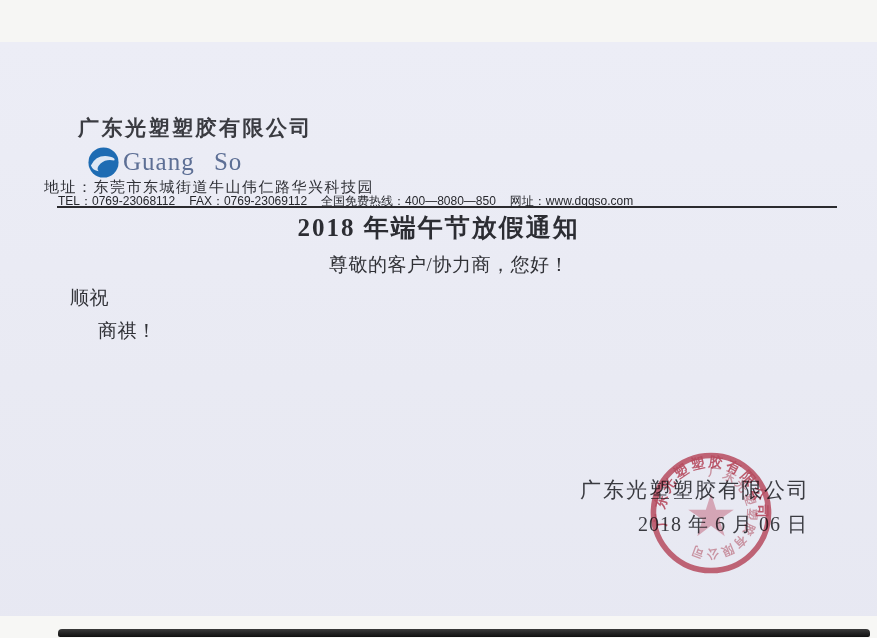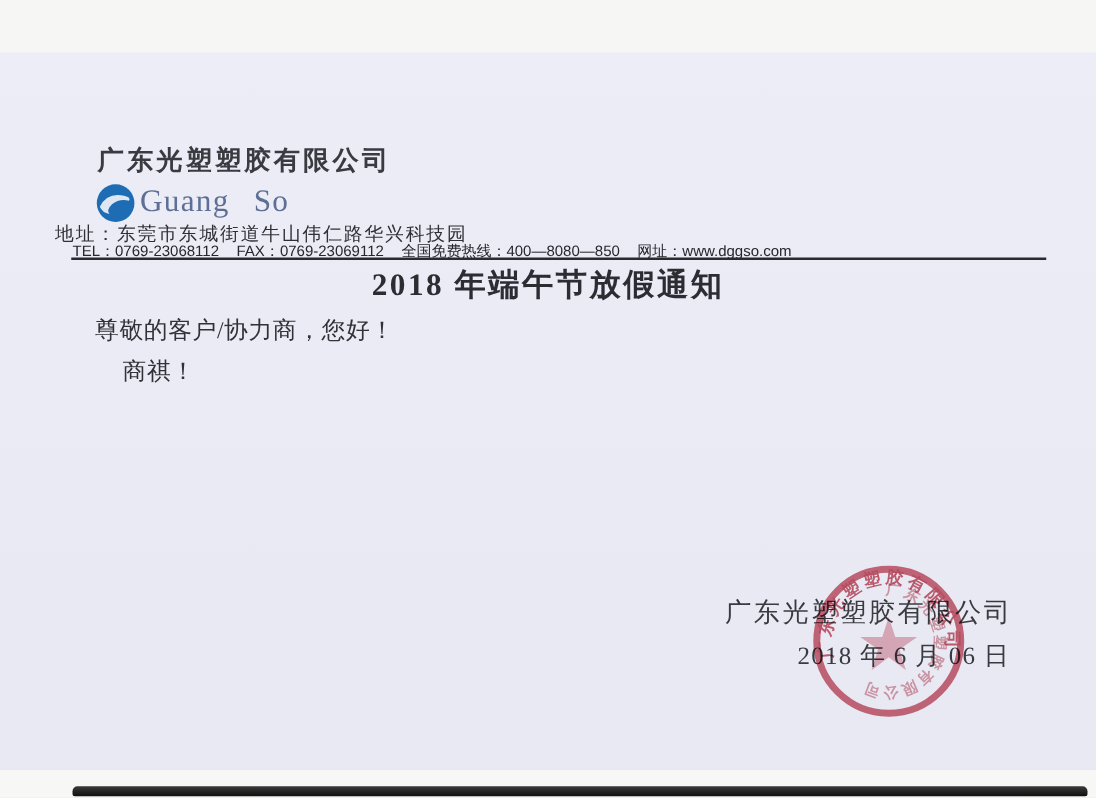--- a/index.html
+++ b/index.html
@@ -12,21 +12,21 @@
     position:absolute;left:0;top:0;width:877px;height:616px;
     background:linear-gradient(180deg,#ecedf6 0%,#e9eaf3 55%,#e7e8f2 100%);
     color:#35363c;
     margin-top:42px;
   }
   
   .company-name{
     position:absolute;left:78px;top:72px;
     font-size:21px;font-weight:bold;letter-spacing:2.5px;color:#3a3b41;
   }
-  .logo-row{position:absolute;left:76px;top:103px;height:34px;display:flex;align-items:center;}
+  .logo-row{position:absolute;left:87px;top:103px;height:34px;display:flex;align-items:center;}
   .logo-mark{width:33px;height:33px;display:block;}
   .logo-text{
     margin-left:3px;font-size:25px;color:#5d6f95;letter-spacing:1px;word-spacing:12px;
     font-family:"Liberation Serif","DejaVu Serif",serif;
   }
   .address-line{
     position:absolute;left:44px;top:136px;font-size:15px;color:#2f3036;letter-spacing:1.5px;
   }
   .contact-line{
     position:absolute;left:58px;top:151px;font-size:12px;color:#26272c;
@@ -39,21 +39,21 @@
   
   .doc-title{
     position:absolute;left:0;top:169px;width:877px;margin:0;
     text-align:center;font-size:25px;font-weight:bold;letter-spacing:2px;color:#2c2d33;
   }
   
   .letter-body{
     position:absolute;left:70px;top:206px;width:752px;
     font-size:19px;line-height:33px;color:#313237;letter-spacing:0.5px;
   }
-  .greeting{margin:0;padding-left:6px;}
+  .greeting{margin:0;padding-left:6px;text-align:center;}
   .main-paragraph{margin:0;text-indent:2em;text-align:justify;}
   .closing-salute{margin:0;}
   .closing-wish{margin:0;padding-left:28px;}
   
   .sig-company{
     position:absolute;right:67px;top:434px;
     font-size:21px;letter-spacing:2px;color:#3a3b41;
   }
   .sig-date{
     position:absolute;right:69px;top:469px;
@@ -98,20 +98,21 @@
     <div class="address-line"><span>地址：</span><span>东莞市东城街道牛山伟仁路华兴科技园</span></div>
 
     <div class="contact-line"><span>TEL：</span><span>0769-23068112</span><span class="sep"></span><span>FAX：</span><span>0769-23069112</span><span class="sep"></span><span>全国免费热线：</span><span>400—8080—850</span><span class="sep"></span><span>网址：</span><span>www.dggso.com</span></div>
 
     <div class="header-rule"></div>
 
     <h1 class="doc-title">2018 年端午节放假通知</h1>
 
     <div class="letter-body">
       <p class="greeting">尊敬的客户/协力商，您好！</p>
+      <p class="closing-salute">顺祝</p>
       <p class="closing-wish">商祺！</p>
     </div>
 
     <div class="sig-company">广东光塑塑胶有限公司</div>
     <div class="sig-date">2018 年 6 月 06 日</div>
 
     <svg class="stamp" viewBox="0 0 140 140">
       <defs>
         <path id="ringPath" d="M 23 87.1 A 50 50 0 1 1 117 87.1" fill="none"></path>
         <path id="ringPath2" d="M 32.4 83.7 A 40 40 0 1 1 107.6 83.7" fill="none"></path>

